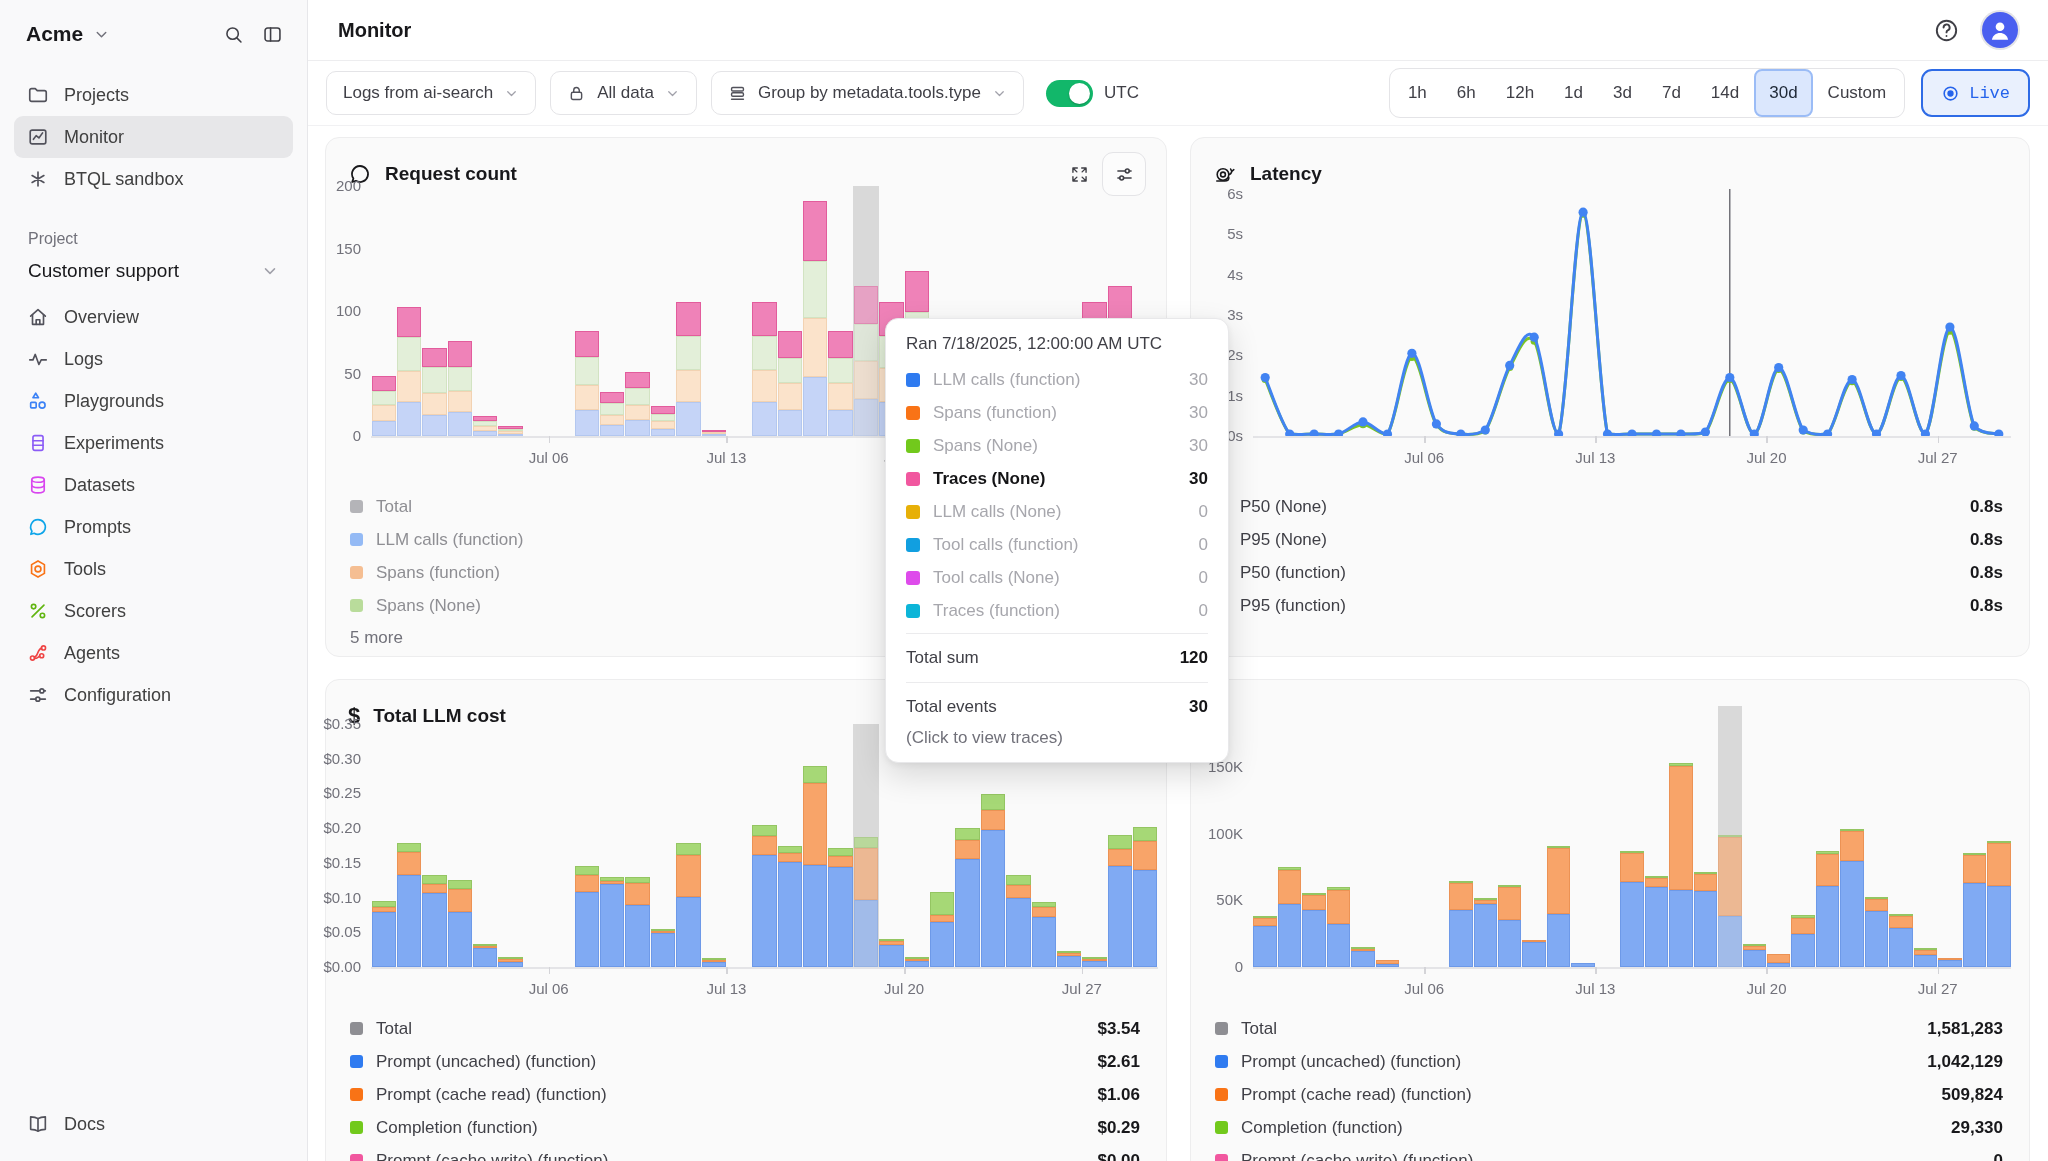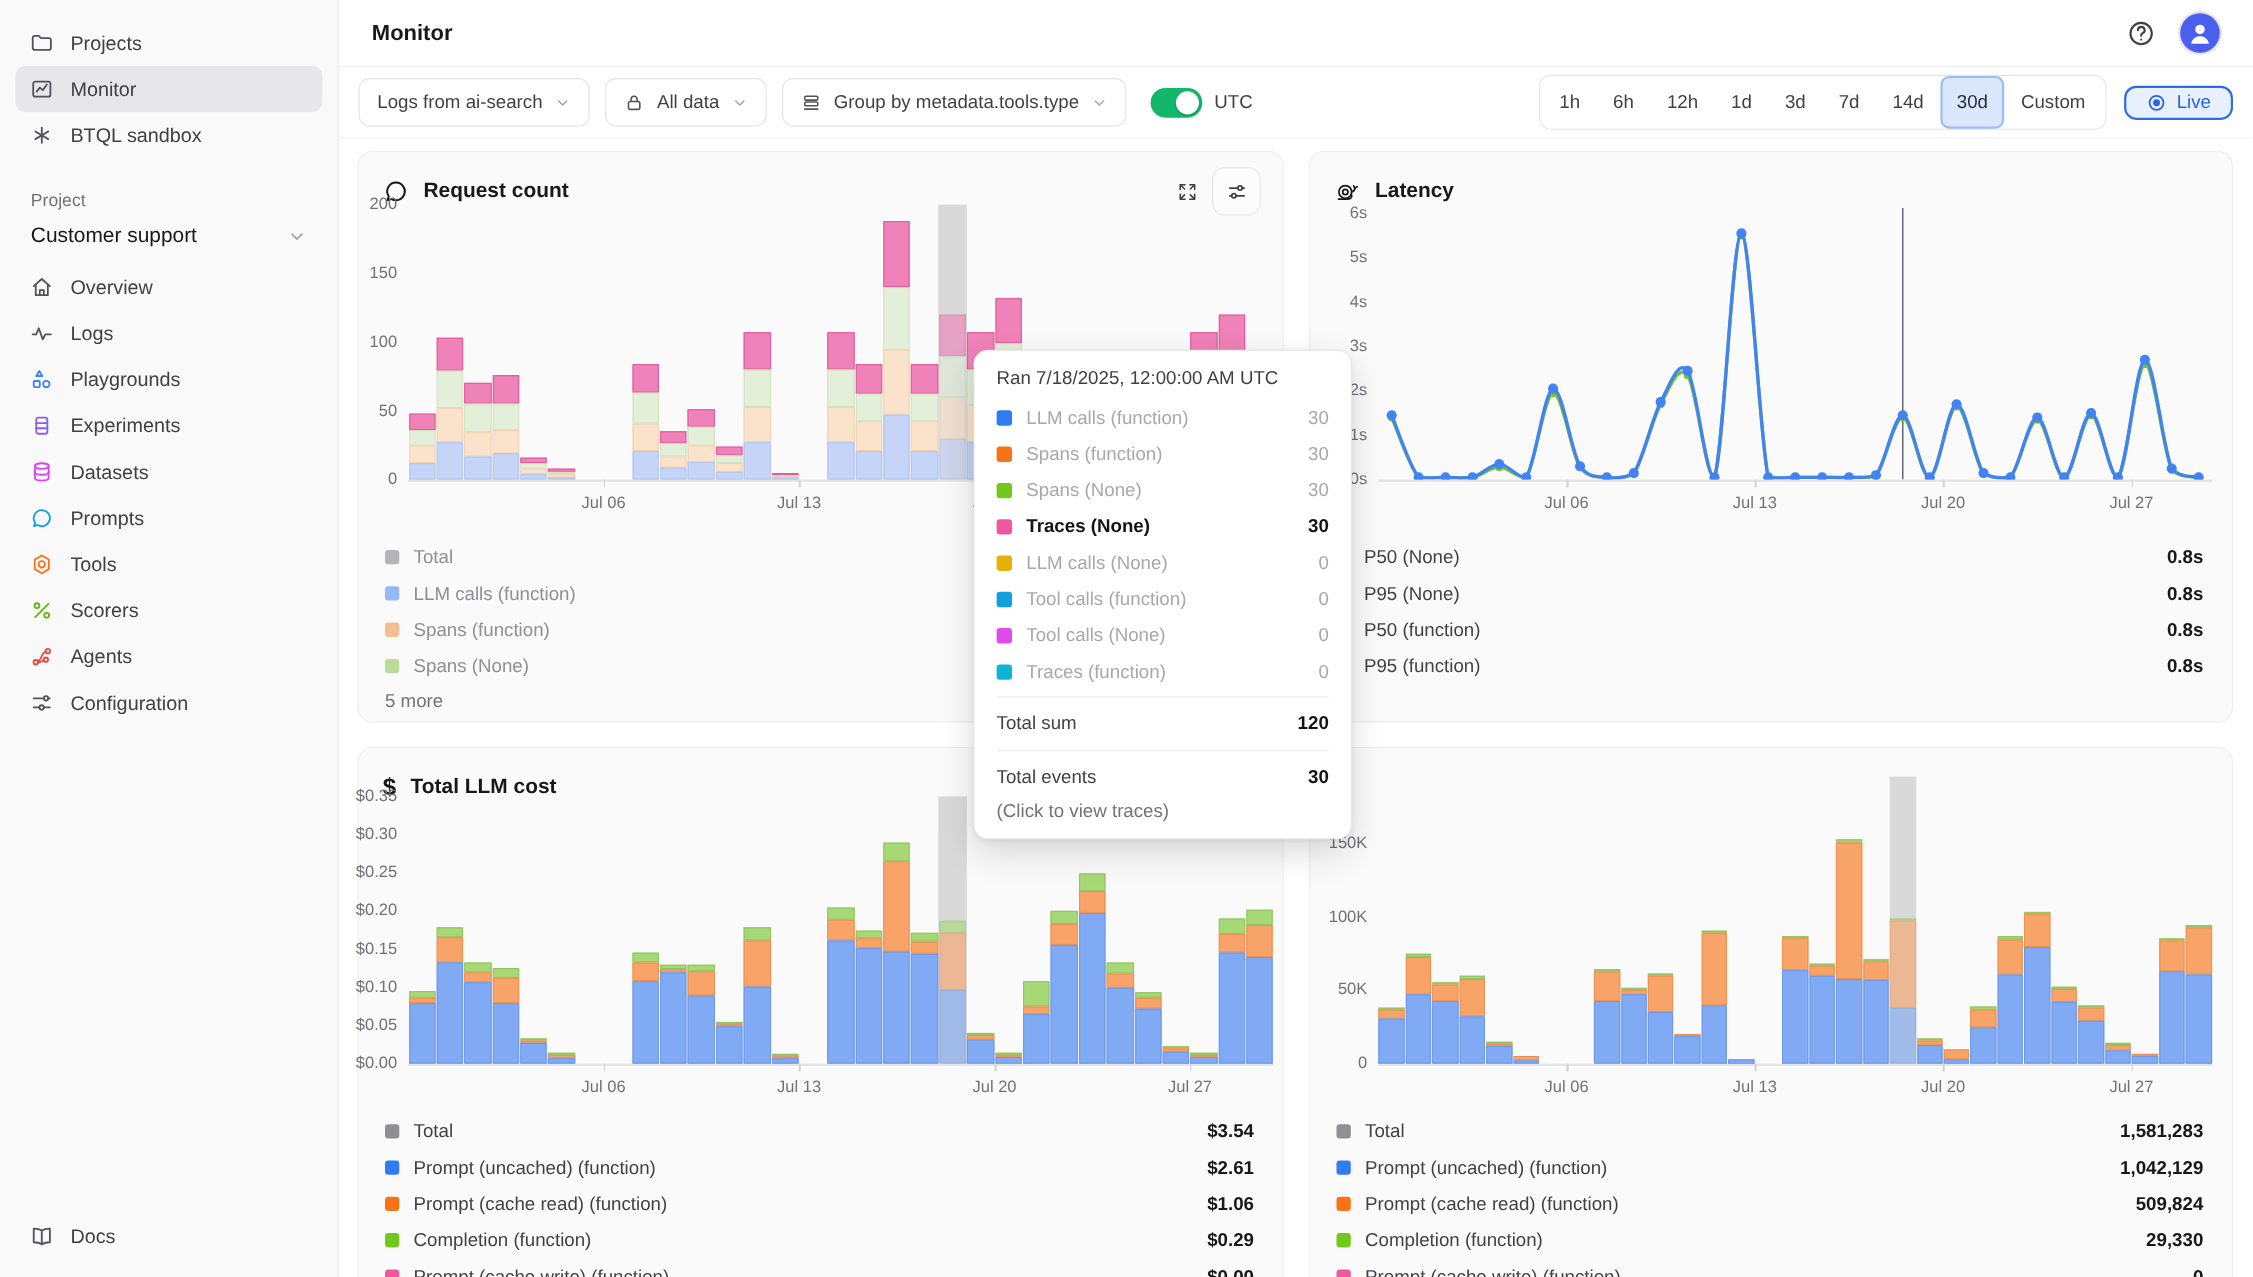--- a/index.html
+++ b/index.html
@@ -42,21 +42,21 @@
   .btn .bicon svg{width:19px;height:19px;}
   .btn .chev{display:flex;color:#a1a1aa;}
   .btn .chev svg{width:15px;height:15px;}
   .toggle-wrap{display:flex;align-items:center;gap:11px;margin-left:8px;font-size:17px;font-weight:500;color:#3f3f46;cursor:pointer;}
   .toggle{width:47px;height:27px;border-radius:14px;background:#12b76a;position:relative;}
   .toggle .knob{position:absolute;right:3px;top:3px;width:21px;height:21px;border-radius:50%;background:#fff;box-shadow:0 1px 2px rgba(0,0,0,.25);}
   .toolbar-right{margin-left:auto;display:flex;align-items:center;gap:16px;}
   .seg{display:flex;align-items:center;height:48px;border:1px solid #e4e4e7;border-radius:11px;background:#fff;padding:0 3px;}
   .seg-item{display:flex;align-items:center;height:40px;padding:0 15px;font-size:17px;color:#3f3f46;border-radius:8px;cursor:pointer;}
   .seg-item.selected{background:#dbe7fd;border:2px solid #9bbcf6;color:#1f2937;padding:0 13px;height:44px;}
-  .live-btn{display:flex;align-items:center;gap:9px;height:31px;padding:0 18px;border:2px solid #2e6be6;border-radius:11px;background:#e9f0fd;color:#2563eb;font-size:17px;font-weight:500;cursor:pointer;}
+  .live-btn{display:flex;align-items:center;gap:9px;height:48px;padding:0 18px;border:2px solid #2e6be6;border-radius:11px;background:#e9f0fd;color:#2563eb;font-size:17px;font-weight:500;cursor:pointer;font-family:Liberation Mono, monospace;}
   .live-btn svg{width:19px;height:19px;}
   
   .card{position:absolute;background:#fafafa;border:1px solid #ededee;border-radius:14px;}
   #card-request{left:17px;top:137px;width:840px;height:518px;}
   #card-latency{left:882px;top:137px;width:838px;height:518px;}
   #card-cost{left:17px;top:679px;width:840px;height:520px;}
   #card-token{left:882px;top:679px;width:838px;height:520px;}
   .card-head{display:flex;align-items:center;gap:13px;padding:16px 20px 0 22px;height:40px;}
   .card-icon{display:flex;color:#18181b;}
   .card-icon svg{width:24px;height:24px;}
@@ -93,20 +93,42 @@
   .tt-div{border-top:1px solid #ebebed;margin:6px 0;}
   .tt-total{display:flex;align-items:center;height:36px;font-size:17px;color:#3f3f46;}
   .tt-total .tt-val{font-weight:700;color:#141416;}
   .tt-hint{font-size:17px;color:#71717a;padding-top:3px;}
   svg{display:block;}
 </style>
 </head>
 <body>
 
 <aside class="sidebar">
+  <div class="sb-head">
+    <span class="org">Acme</span>
+    <span class="org-chev">
+        <svg viewBox="0 0 24 24" fill="none" stroke="currentColor" stroke-width="2" stroke-linecap="round" stroke-linejoin="round">
+          <path d="M6 9.2l6 6 6-6"></path>
+        </svg>
+      </span>
+    <span class="sb-head-icons">
+      <span class="sbi">
+          <svg viewBox="0 0 24 24" fill="none" stroke="currentColor" stroke-width="1.8" stroke-linecap="round" stroke-linejoin="round">
+            <circle cx="11" cy="11" r="6.5"></circle>
+            <path d="M15.8 15.8L20.5 20.5"></path>
+          </svg>
+        </span>
+      <span class="sbi">
+          <svg viewBox="0 0 24 24" fill="none" stroke="currentColor" stroke-width="1.8" stroke-linecap="round" stroke-linejoin="round">
+            <rect x="3.5" y="4.5" width="17" height="15" rx="3"></rect>
+            <path d="M9.8 4.5v15"></path>
+          </svg>
+        </span>
+    </span>
+  </div>
   <nav class="nav" id="nav-top">
       <div class="nav-item">
         <span class="nav-icon">
           <svg viewBox="0 0 24 24" fill="none" stroke="currentColor" stroke-width="1.8" stroke-linecap="round" stroke-linejoin="round">
             <path d="M3 7a2 2 0 0 1 2-2h4l2.2 2.2H19a2 2 0 0 1 2 2V17a2 2 0 0 1-2 2H5a2 2 0 0 1-2-2z"></path>
           </svg>
         </span>
         <span class="nav-label">Projects</span>
       </div>
       <div class="nav-item selected">

